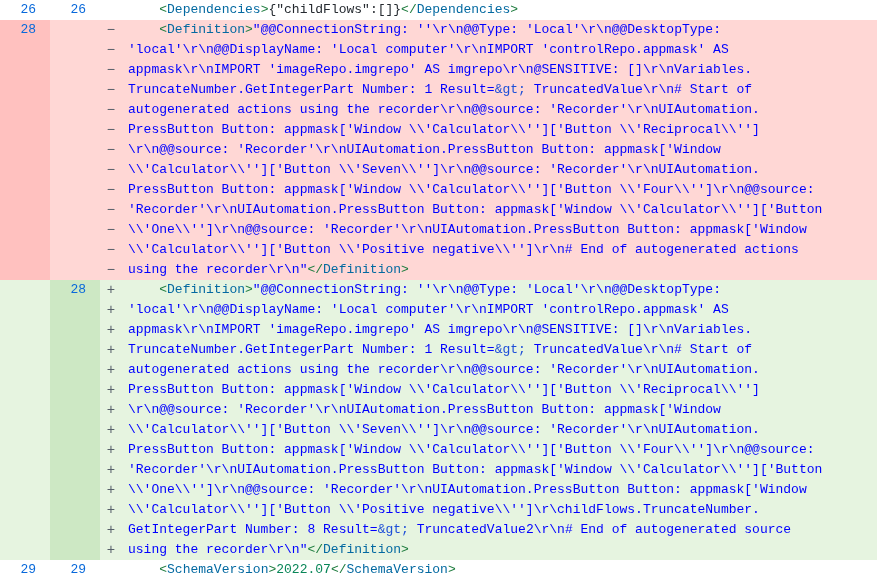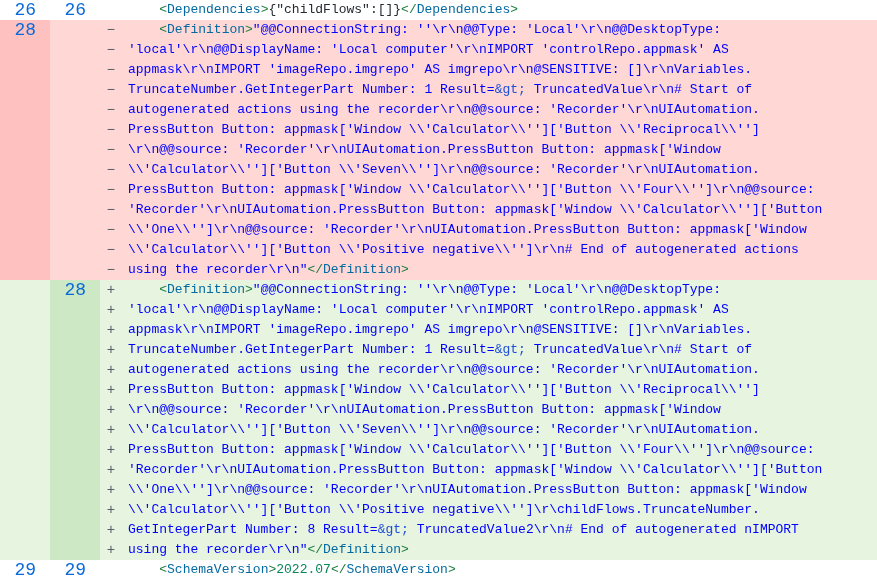--- a/index.html
+++ b/index.html
@@ -16,21 +16,21 @@
     width: 100%;
     table-layout: fixed;
   }
   .line-num {
     width: 50px;
     text-align: right;
     padding-right: 14px;
     color: #6e7781;
     vertical-align: top;
     user-select: none;
-    font-size: 18px;
+    font-size: 13px;
   }
   .line-num.hunk { color: #0969da; }
   .marker {
     width: 22px;
     text-align: center;
     vertical-align: top;
     color: #57606a;
     user-select: none;
     font-size: 14px;
   }
@@ -212,21 +212,21 @@
       <tr class="add">
         <td class="line-num old"></td>
         <td class="line-num new"></td>
         <td class="marker">+</td>
         <td class="code"><span class="str">\\'Calculator\\'']['Button \\'Positive negative\\'']\r\childFlows.TruncateNumber.</span></td>
       </tr>
       <tr class="add">
         <td class="line-num old"></td>
         <td class="line-num new"></td>
         <td class="marker">+</td>
-        <td class="code"><span class="str">GetIntegerPart Number: 8 Result=</span><span class="ent">&amp;gt;</span><span class="str"> TruncatedValue2\r\n# End of autogenerated nIMPORT </span></td>
+        <td class="code"><span class="str">GetIntegerPart Number: 8 Result=</span><span class="ent">&amp;gt;</span><span class="str"> TruncatedValue2\r\n# End of autogenerated source </span></td>
       </tr>
       <tr class="add">
         <td class="line-num old"></td>
         <td class="line-num new"></td>
         <td class="marker">+</td>
         <td class="code"><span class="str">using the recorder\r\n"</span><span class="tag">&lt;/</span><span class="tagname">Definition</span><span class="tag">&gt;</span></td>
       </tr>
       <tr class="ctx">
         <td class="line-num old hunk">29</td>
         <td class="line-num new hunk">29</td>

